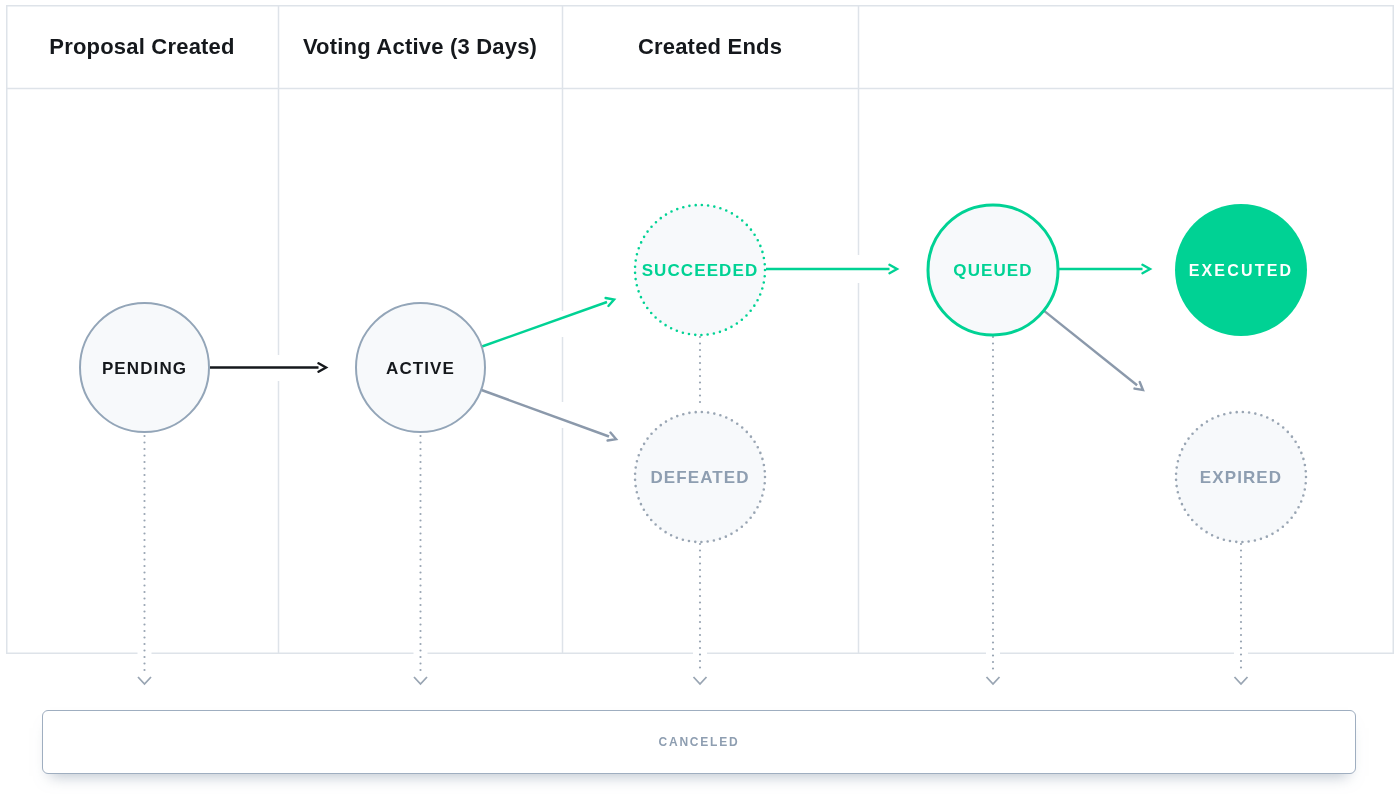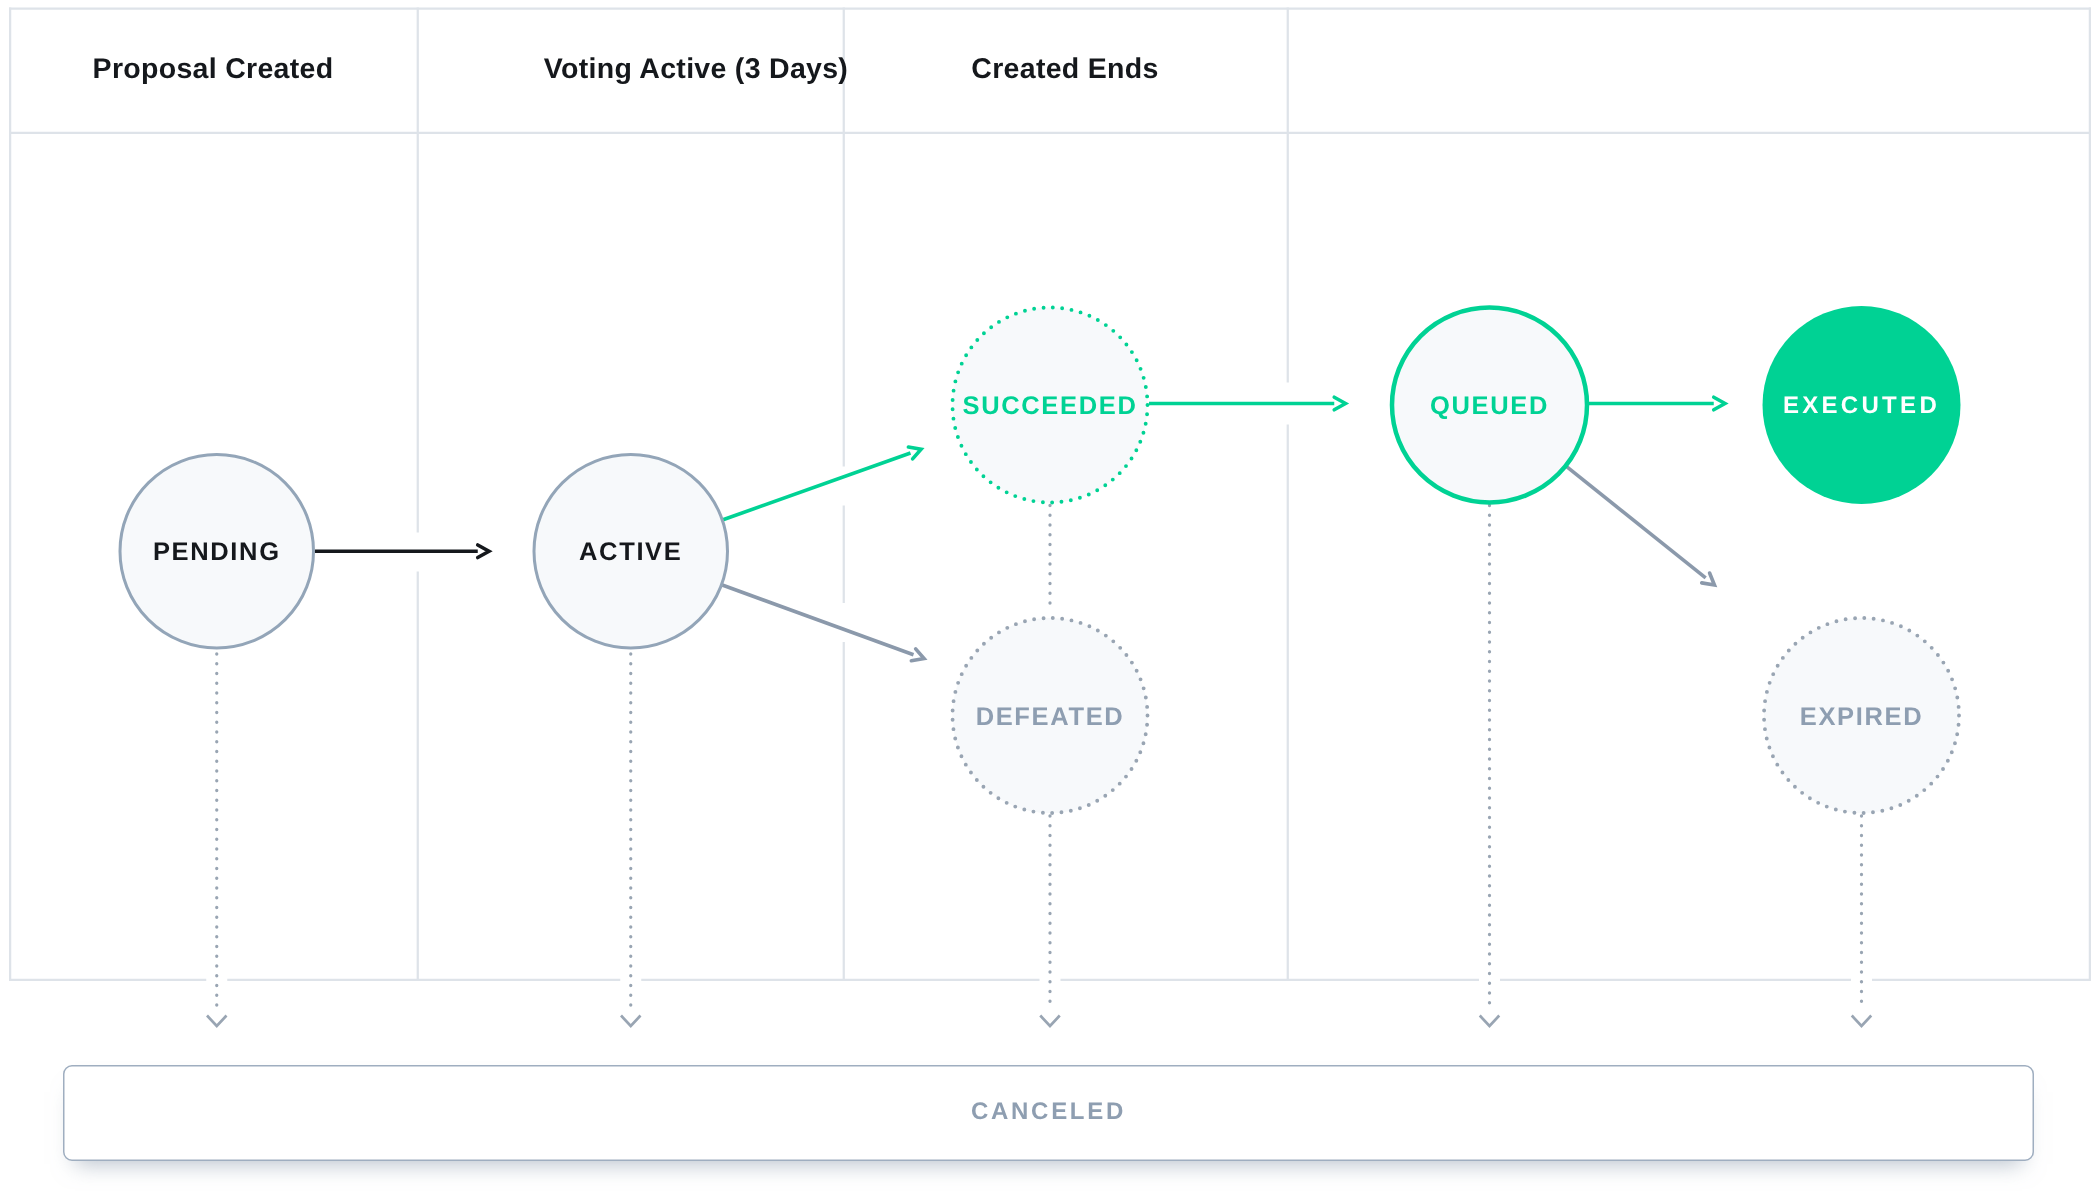--- a/index.html
+++ b/index.html
@@ -9,21 +9,21 @@
   }
   .diagram-svg{position:absolute;left:0;top:0;}
 
   
   .grid{stroke:var(--border,#DEE3E9);stroke-width:1.5;fill:none;}
 
   
   .col-header{
     position:absolute;top:6px;height:82px;
     display:flex;align-items:center;justify-content:center;
-    color:var(--ink,#15181C);font-weight:700;font-size:19px;letter-spacing:.2px;
+    color:var(--ink,#15181C);font-weight:700;font-size:22px;letter-spacing:.2px;
   }
 
   
   .c-slate{fill:var(--circle-fill,#F7F9FB);stroke:var(--slate,#93A5B8);stroke-width:2;}
   .c-green{fill:var(--circle-fill,#F7F9FB);stroke:var(--green,#00D294);stroke-width:3;}
   .c-fillgreen{fill:var(--green,#00D294);stroke:none;}
   .c-dotgreen{fill:var(--circle-fill,#F7F9FB);stroke:var(--green,#00D294);
     stroke-width:2.6;stroke-dasharray:0 6.28;stroke-linecap:round;}
   .c-dotgray{fill:var(--circle-fill,#F7F9FB);stroke:var(--dot-gray,#99A5B3);
     stroke-width:2.6;stroke-dasharray:0 6.28;stroke-linecap:round;}
@@ -54,21 +54,21 @@
   .chev{fill:none;stroke:var(--dot-gray,#99A5B3);stroke-width:1.8;}
 
   
   .canceled-bar{
     position:absolute;left:42px;top:710px;width:1312px;height:62px;
     background:#ffffff;border:1.5px solid var(--canceled-border,#9FAEC0);
     border-radius:6px;display:flex;align-items:center;justify-content:center;
     box-shadow:0 10px 14px -8px rgba(125,142,162,.55);
   }
   .canceled-label{
-    color:var(--muted-text,#8E9EB1);font-weight:700;font-size:16px;letter-spacing:1.8px;
+    color:var(--muted-text,#8E9EB1);font-weight:700;font-size:12px;letter-spacing:1.8px;
   }
 </style>
 </head>
 <body>
 
 <div class="stage">
 
   <svg class="diagram-svg" width="1400" height="794" viewBox="0 0 1400 794">
     <defs>
       <marker id="mk-black" viewBox="0 0 14 14" refX="2" refY="7" markerWidth="14" markerHeight="14" orient="auto" markerUnits="userSpaceOnUse">
@@ -124,20 +124,20 @@
     <text class="state-label t-ink" x="144.5" y="368" dominant-baseline="central">PENDING</text>
     <text class="state-label t-ink" x="420.5" y="368" dominant-baseline="central">ACTIVE</text>
     <text class="state-label t-green" x="700" y="270.5" dominant-baseline="central">SUCCEEDED</text>
     <text class="state-label t-muted" x="700" y="477.5" dominant-baseline="central">DEFEATED</text>
     <text class="state-label t-green" x="993" y="270.5" dominant-baseline="central">QUEUED</text>
     <text class="state-label t-white" x="1241" y="270.5" dominant-baseline="central">EXECUTED</text>
     <text class="state-label t-muted" x="1241" y="477.5" dominant-baseline="central">EXPIRED</text>
   </svg>
 
   <div class="col-header" style="left:6px;width:272px;">Proposal Created</div>
-  <div class="col-header" style="left:278px;width:284px;margin-left:44px;">Voting Active (3 Days)</div>
+  <div class="col-header" style="left:278px;width:284px;">Voting Active (3 Days)</div>
   <div class="col-header" style="left:562px;width:296px;">Created Ends</div>
 
   <div class="canceled-bar">
     <span class="canceled-label">CANCELED</span>
   </div>
 
 </div>
 
 </body></html>

